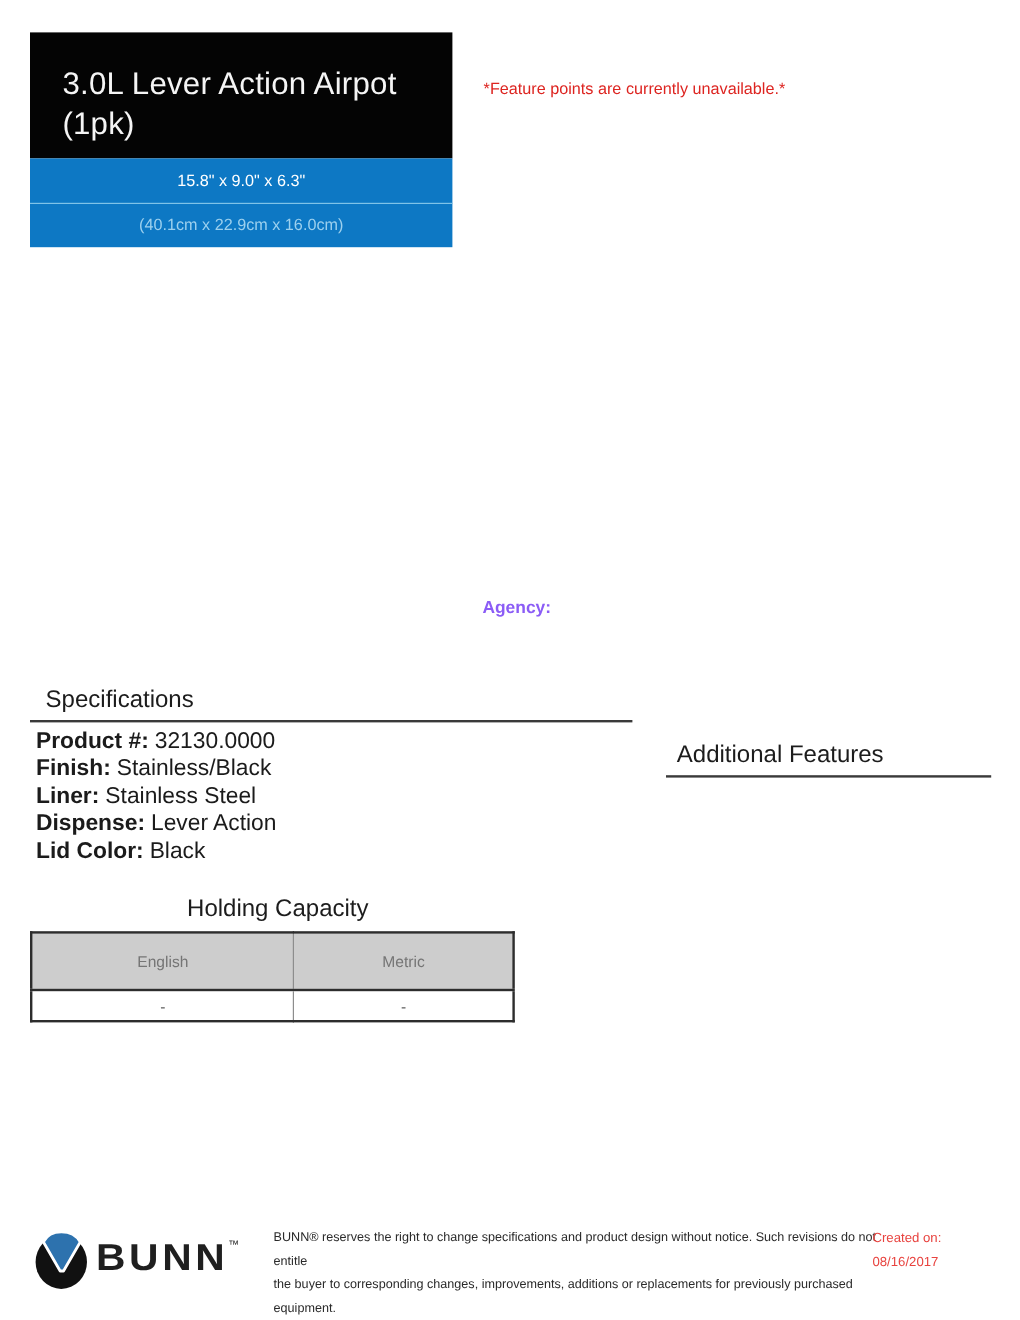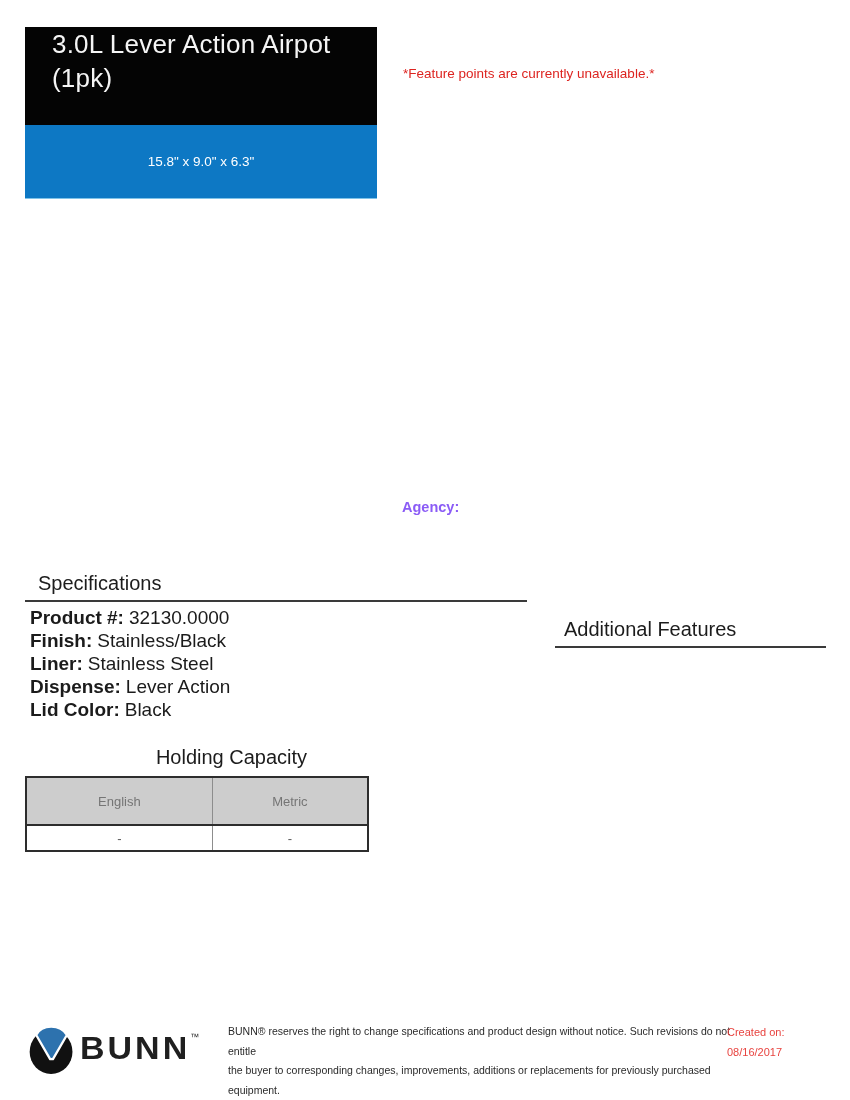--- a/index.html
+++ b/index.html
@@ -7,21 +7,21 @@
   body {
     font-family: "Liberation Sans", sans-serif;
     width: 850px; height: 1100px;
     position: relative;
     color: #1a1a1a;
   }
   .page { position: absolute; inset: 0; background: #fff; overflow: hidden; }
 
   
   .product-card { position: absolute; left: 25px; top: 27px; width: 352px; }
-  .card-black { background: #040404; min-height: 98px; padding: 0 0 12px 27px; }
+  .card-black { background: #040404; min-height: 98px; padding: 25px 0 12px 27px; }
   .card-black h1 {
     color: #f5f5f5; font-size: 26px; font-weight: normal;
     line-height: 34px; width: 300px; letter-spacing: 0.2px;
   }
   .card-blue { background: #0d78c4; height: 74px; display: flex; flex-direction: column; }
   .dim-row { flex: 1; display: flex; align-items: center; justify-content: center; font-size: 13.5px; }
   .dim-in { color: #ffffff; }
   .dim-cm { color: #9cd0ee; }
   .dim-divider { height: 1px; background: #7fc3e8; width: 100%; }
 
@@ -55,21 +55,21 @@
   .spec-row { font-size: 19px; line-height: 23px; color: #1b1b1b; }
   .spec-label { font-weight: bold; margin-right: 5px; }
 
   
   .features { position: absolute; left: 555px; top: 572px; width: 271px; }
   .features .section-title { padding-left: 9px; margin-top: 46px; }
 
   
   .capacity { position: absolute; left: 25px; top: 746px; width: 400px; }
   .capacity table {
-    width: 344px; margin-top: 7px;
+    width: 404px; margin-top: 7px;
     border-collapse: collapse;
     border: 2px solid #2d2d2d;
   }
   .capacity th {
     height: 48px; background: #cdcdcd; color: #757575;
     font-size: 13px; font-weight: normal; text-align: center;
     border-left: 1px solid #8d8d8d; border-right: 1px solid #8d8d8d;
     border-bottom: 2px solid #2d2d2d;
   }
   .capacity td {
@@ -104,20 +104,21 @@
 
 <div class="page">
 
   <div class="product-card">
     <div class="card-black">
       <h1>3.0L Lever Action Airpot (1pk)</h1>
     </div>
     <div class="card-blue">
       <div class="dim-row dim-in">15.8" x 9.0" x 6.3"</div>
       <div class="dim-divider"></div>
+      <div class="dim-row dim-cm">(40.1cm x 22.9cm x 16.0cm)</div>
     </div>
   </div>
 
   <div class="notice">*Feature points are currently unavailable.*</div>
 
   <div class="agency">Agency:</div>
 
   <section class="specs">
     <h2 class="section-title">Specifications</h2>
     <div class="spec-list">

